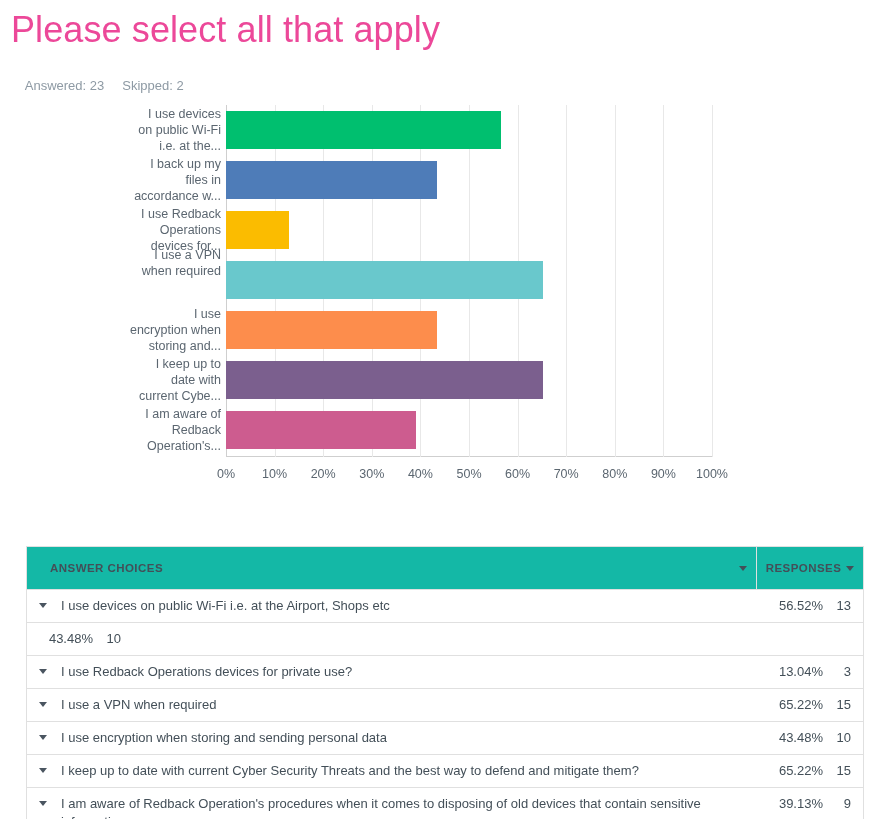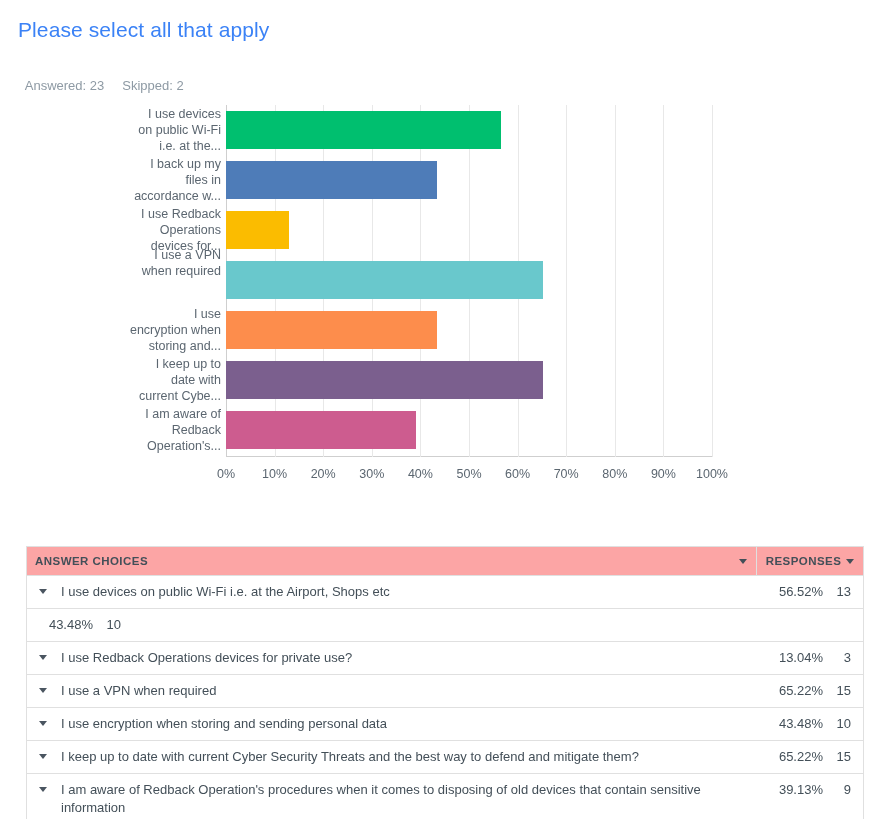--- a/index.html
+++ b/index.html
@@ -8,22 +8,22 @@
     width: 876px; height: 819px;
     background: #ffffff;
     font-family: "Liberation Sans", sans-serif;
     -webkit-font-smoothing: antialiased;
   }
 
   .page { position: relative; width: 876px; height: 819px; overflow: hidden; }
 
   
   .q-title {
-    position: absolute; left: 18px; top: 13px;
-    font-size: 21px; font-weight: 300; color: #3b82f6;
+    position: absolute; left: 11px; top: 13px;
+    font-size: 36px; font-weight: 300; color: #ec4899;
     letter-spacing: .1px; line-height: 34px;
   }
   .q-stats {
     position: absolute; left: 11px; top: 59px;
     font-size: 13px; color: #8e9aa4; line-height: 18px;
     white-space: pre;
   }
   .q-stats .gap { display: inline-block; width: 18px; }
 
   
@@ -75,23 +75,24 @@
   .tbl {
     position: absolute; left: 26px; top: 546px;
     width: 838px;
     border: 1px solid #e0e0e0;
     border-bottom: none;
     font-size: 13px;
     color: #434f58;
   }
   .thead {
     display: flex; align-items: center;
-    height: 29px;
-    background: #fca5a5;
+    height: 43px;
+    background: #14b8a6;
     border-bottom: 1px solid #e0e0e0;
+    padding-left: 15px;
   }
   .th-choices {
     flex: 1 1 auto; display: flex; align-items: center; justify-content: space-between;
     padding: 0 9px 0 8px; height: 100%;
     border-right: 1px solid #e0e0e0;
   }
   .th-resp {
     flex: 0 0 106px; display: flex; align-items: center; justify-content: center;
     gap: 5px; height: 100%;
   }

